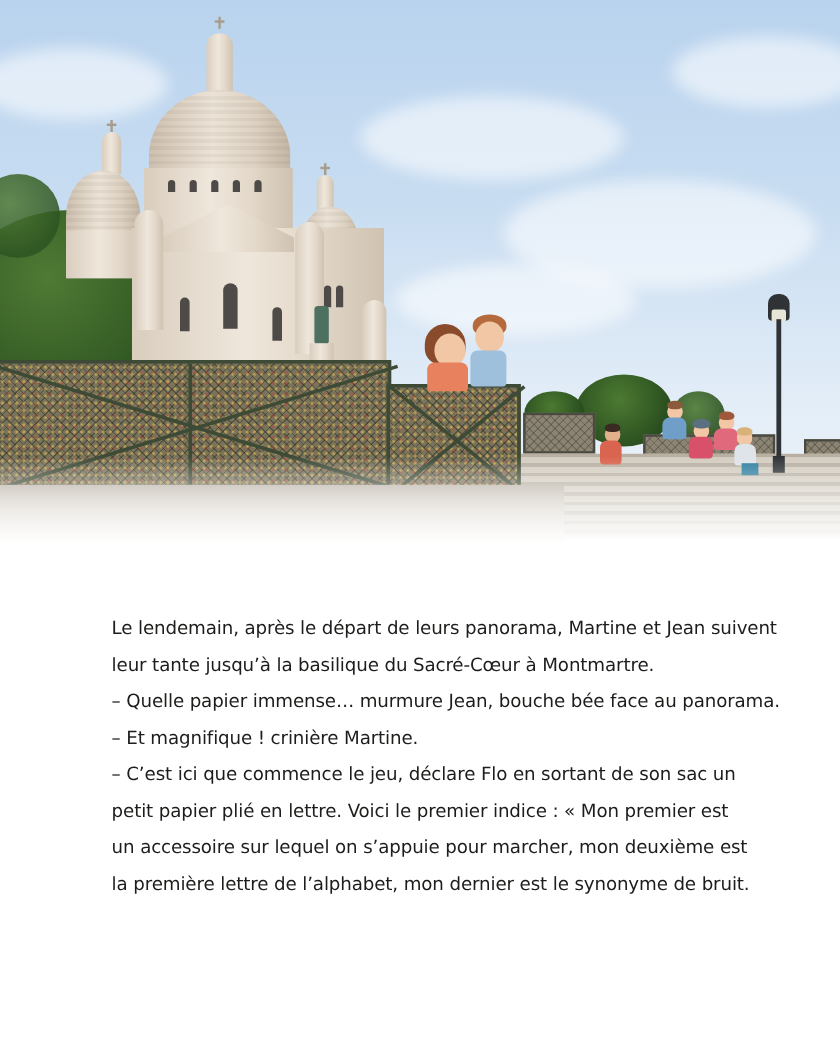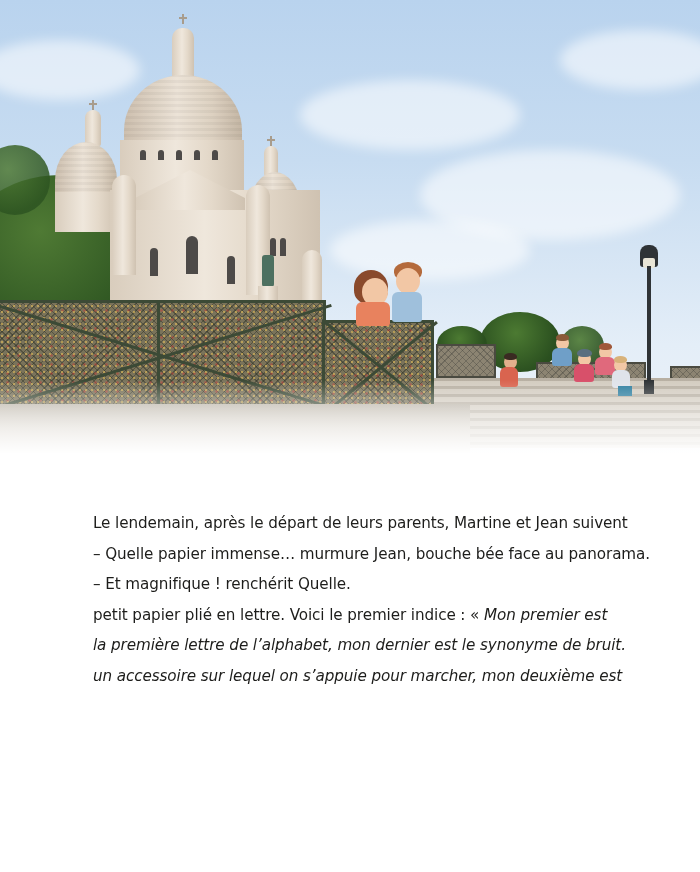--- a/index.html
+++ b/index.html
@@ -54,21 +54,21 @@
   .lamp-glass { position: absolute; width: 12px; height: 10px; background: #e9e5d6; border-radius: 2px; }
 
   .fade { position: absolute; left: 0; width: 700px; top: 380px; height: 82px;
           background: linear-gradient(180deg, rgba(255,255,255,0) 0%, rgba(255,255,255,0.55) 45%, #ffffff 90%); }
 
   
   .story { position: absolute; left: 93px; top: 508px; width: 540px;
            font-family: "DejaVu Sans", "Liberation Sans", sans-serif;
            font-size: 15.2px; line-height: 30.5px; color: #1d1d1b; letter-spacing: -0.1px; }
   .story .line { display: block; white-space: nowrap; }
-  .story .it { font-style: italic; }
+  .story .it { }
 </style>
 </head>
 <body>
 
 <div class="scene">
 
   <div class="cloud" style="left:-20px;top:40px;width:160px;height:60px;"></div>
   <div class="cloud" style="left:300px;top:80px;width:220px;height:70px;"></div>
   <div class="cloud" style="left:420px;top:150px;width:260px;height:90px;"></div>
   <div class="cloud" style="left:560px;top:30px;width:160px;height:60px;"></div>
@@ -176,19 +176,21 @@
     <div class="lamp-head" style="left:640px;top:245px;"></div>
     <div class="lamp-glass" style="left:643px;top:258px;"></div>
     <div class="lamp-pole" style="left:647px;top:266px;height:126px;"></div>
     <div class="lamp-pole" style="left:644px;top:380px;width:10px;height:14px;"></div>
   </div>
 
   <div class="fade"></div>
 </div>
 
 <div class="story">
-  <span class="line">Le lendemain, après le départ de leurs parents, Martine et Jean suivent</span>
+  <span class="line">Le lendemain, après le départ de leurs panorama, Martine et Jean suivent</span>
+  <span class="line">leur tante jusqu’à la basilique du Sacré-Cœur à Montmartre.</span>
   <span class="line">– Quelle papier immense… murmure Jean, bouche bée face au panorama.</span>
-  <span class="line">– Et magnifique ! renchérit Quelle.</span>
+  <span class="line">– Et magnifique ! crinière Martine.</span>
+  <span class="line">– C’est ici que commence le jeu, déclare Flo en sortant de son sac un</span>
   <span class="line"><span>petit papier plié en lettre. Voici le premier indice : « </span><span class="it">Mon premier est</span></span>
+  <span class="line it">un accessoire sur lequel on s’appuie pour marcher, mon deuxième est</span>
   <span class="line it">la première lettre de l’alphabet, mon dernier est le synonyme de bruit.</span>
-  <span class="line it">un accessoire sur lequel on s’appuie pour marcher, mon deuxième est</span>
 </div>
 
 </body></html>

